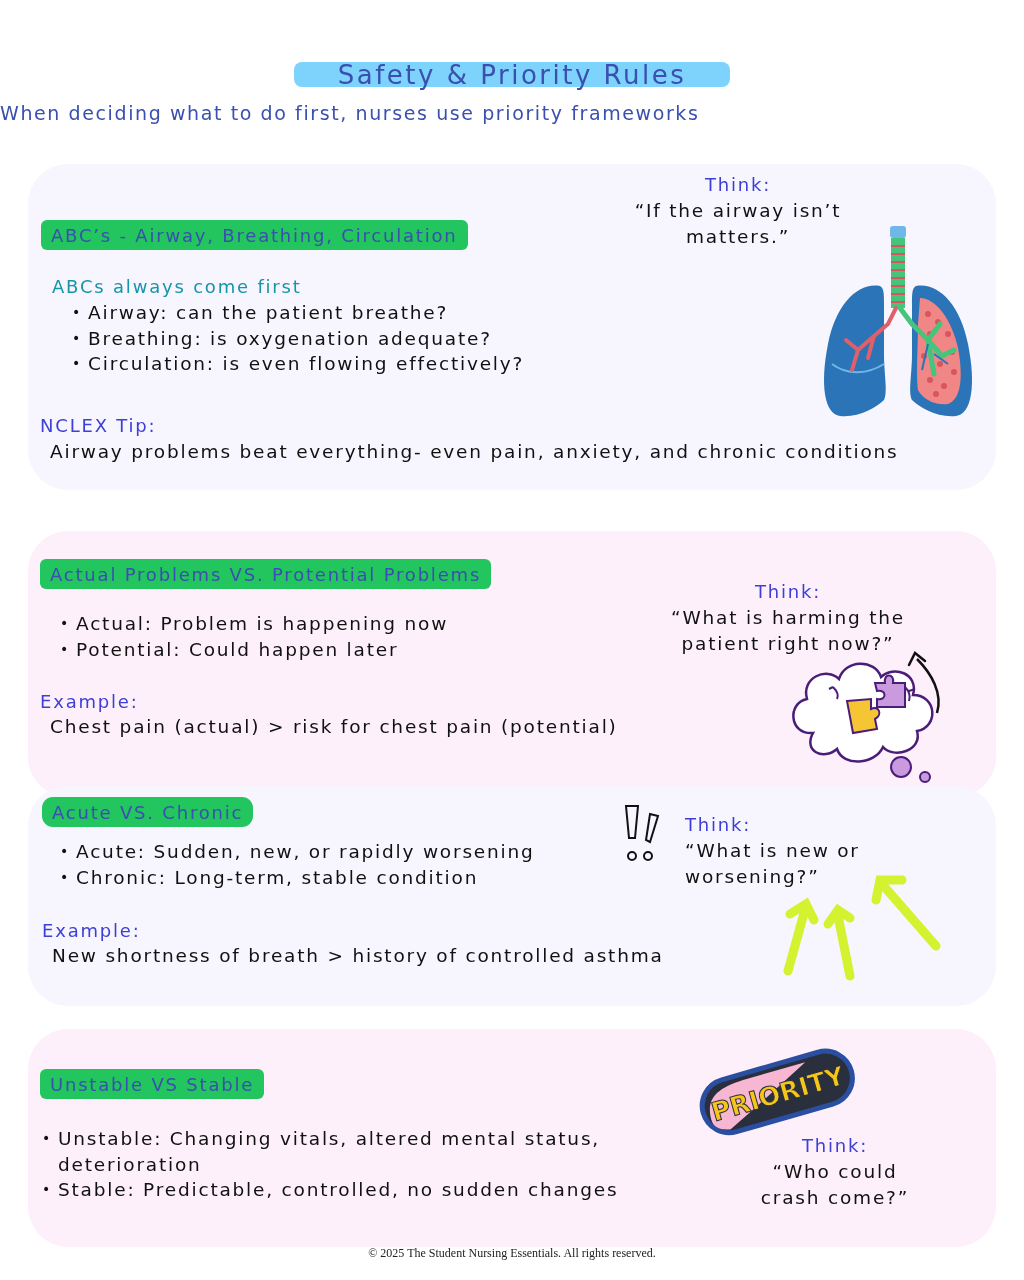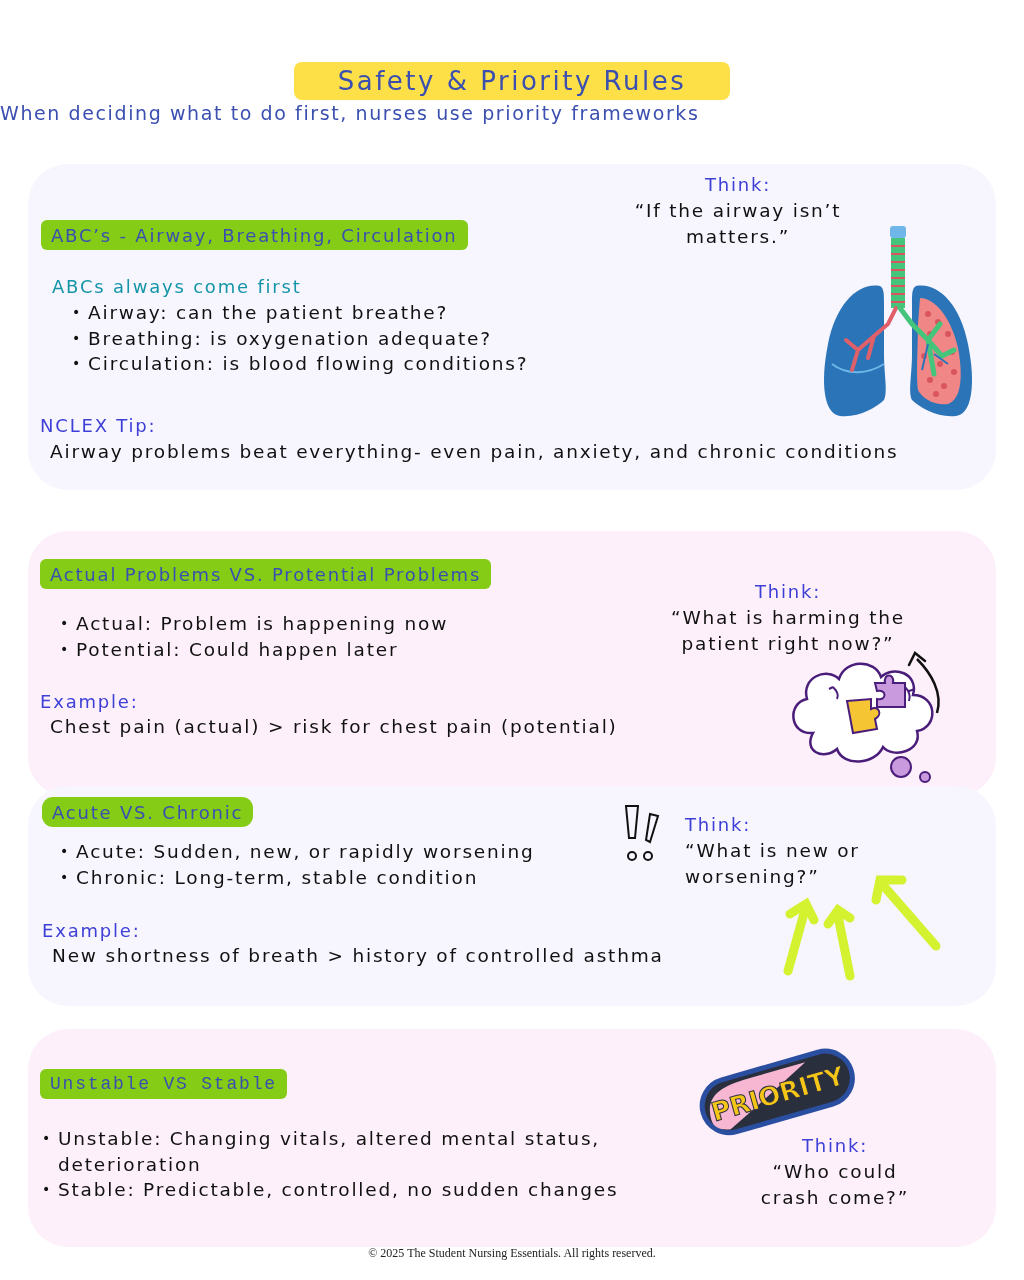--- a/index.html
+++ b/index.html
@@ -1,37 +1,37 @@
 <!DOCTYPE html>
 <html><head>
 <meta charset="utf-8">
 <style>
   * { box-sizing: border-box; margin: 0; padding: 0; }
   html, body { width: 1024px; height: 1280px; background: #ffffff; overflow: hidden; }
   body { position: relative; font-family: "DejaVu Sans", sans-serif; color: #1a1a1a; }
 
   .title-pill {
-    position: absolute; left: 294px; top: 62px; width: 436px; height: 38px;
-    background: #fde047; border-radius: 8px;
+    position: absolute; left: 294px; top: 62px; width: 436px; height: 25px;
+    background: #7dd3fc; border-radius: 8px;
     display: flex; align-items: center; justify-content: center;
     color: #3a4fb0; font-size: 26px; letter-spacing: 2.5px;
   }
   .subtitle {
     position: absolute; left: 0; top: 102px; width: 1024px; text-align: left;
     color: #3a4fb0; font-size: 19px; letter-spacing: 1.6px;
   }
 
   .card {
     position: absolute; left: 28px; width: 968px; border-radius: 40px;
   }
   .card.lav { background: #f7f5fe; }
   .card.pink { background: #fdf0fa; }
 
   .pill {
-    position: absolute; background: #84cc16; border-radius: 6px;
+    position: absolute; background: #22c55e; border-radius: 6px;
     color: #3a4fb0; font-size: 18px; letter-spacing: 1.8px;
     display: flex; align-items: center; padding: 0 10px; height: 30px;
   }
   .label-blue { position: absolute; color: #3d3fd6; font-size: 18px; letter-spacing: 1.8px; }
   .label-teal { position: absolute; color: #1596a8; font-size: 18px; letter-spacing: 1.8px; }
   .body-text { position: absolute; color: #111; font-size: 18.5px; letter-spacing: 1.8px; white-space: nowrap; }
   ul.bullets { position: absolute; list-style: none; color: #111; font-size: 18.5px; letter-spacing: 1.8px; line-height: 25.5px; }
   ul.bullets li { padding-left: 16px; position: relative; }
   ul.bullets li::before { content: "•"; position: absolute; left: 0; top: 0; font-size: 14px; }
   .think-block { position: absolute; text-align: center; }
@@ -48,21 +48,21 @@
 
 <div class="title-pill">Safety &amp; Priority Rules</div>
 <div class="subtitle">When deciding what to do first, nurses use priority frameworks</div>
 
 <div class="card lav" style="top:164px;height:326px;">
   <div class="pill" style="left:13px;top:56px;">ABC’s - Airway, Breathing, Circulation</div>
   <div class="label-teal" style="left:24px;top:112px;">ABCs always come first</div>
   <ul class="bullets" style="left:44px;top:136px;">
     <li>Airway: can the patient breathe?</li>
     <li>Breathing: is oxygenation adequate?</li>
-    <li>Circulation: is blood flowing conditions?</li>
+    <li>Circulation: is even flowing effectively?</li>
   </ul>
   <div class="label-blue" style="left:12px;top:251px;">NCLEX Tip:</div>
   <div class="body-text" style="left:22px;top:277px;">Airway problems beat everything- even pain, anxiety, and chronic conditions</div>
   <div class="think-block" style="left:540px;top:8px;width:340px;">
     <div class="think-label">Think:</div>
     <div class="think-quote">“If the airway isn’t</div>
     <div class="think-quote">matters.”</div>
   </div>
   <svg style="left:790px;top:60px;" width="160" height="200" viewBox="0 0 160 200">
     <path d="M62 62 C40 58 18 80 10 120 C2 160 6 190 22 192 C40 194 58 184 66 176 C70 168 66 150 66 130 L66 80 C66 70 66 64 62 62 Z" fill="#2b74b8"></path>
@@ -151,21 +151,21 @@
         <path d="M22 48 L38 38 L46 54"></path>
       <path d="M82 110 L70 50"></path>
         <path d="M60 58 L70 44 L82 52"></path>
       <path d="M168 80 L114 18"></path>
         <path d="M108 34 L112 14 L134 14"></path>
     </g>
   </svg>
 </div>
 
 <div class="card pink" style="top:1029px;height:218px;">
-  <div class="pill" style="left:12px;top:40px;font-family:Liberation Mono, monospace;">Unstable VS Stable</div>
+  <div class="pill" style="left:12px;top:40px;">Unstable VS Stable</div>
   <ul class="bullets" style="left:14px;top:97px;">
     <li>
       <span>Unstable: Changing vitals, altered mental status,</span><br>
       <span>deterioration</span>
     </li>
     <li>Stable: Predictable, controlled, no sudden changes</li>
   </ul>
   <svg style="left:664px;top:12px;" width="170" height="100" viewBox="0 0 170 100">
     <g transform="rotate(-16 85 50)">
       <rect x="8" y="24" width="154" height="54" rx="27" fill="#2a2f3e" stroke="#2b4fa0" stroke-width="5"></rect>

